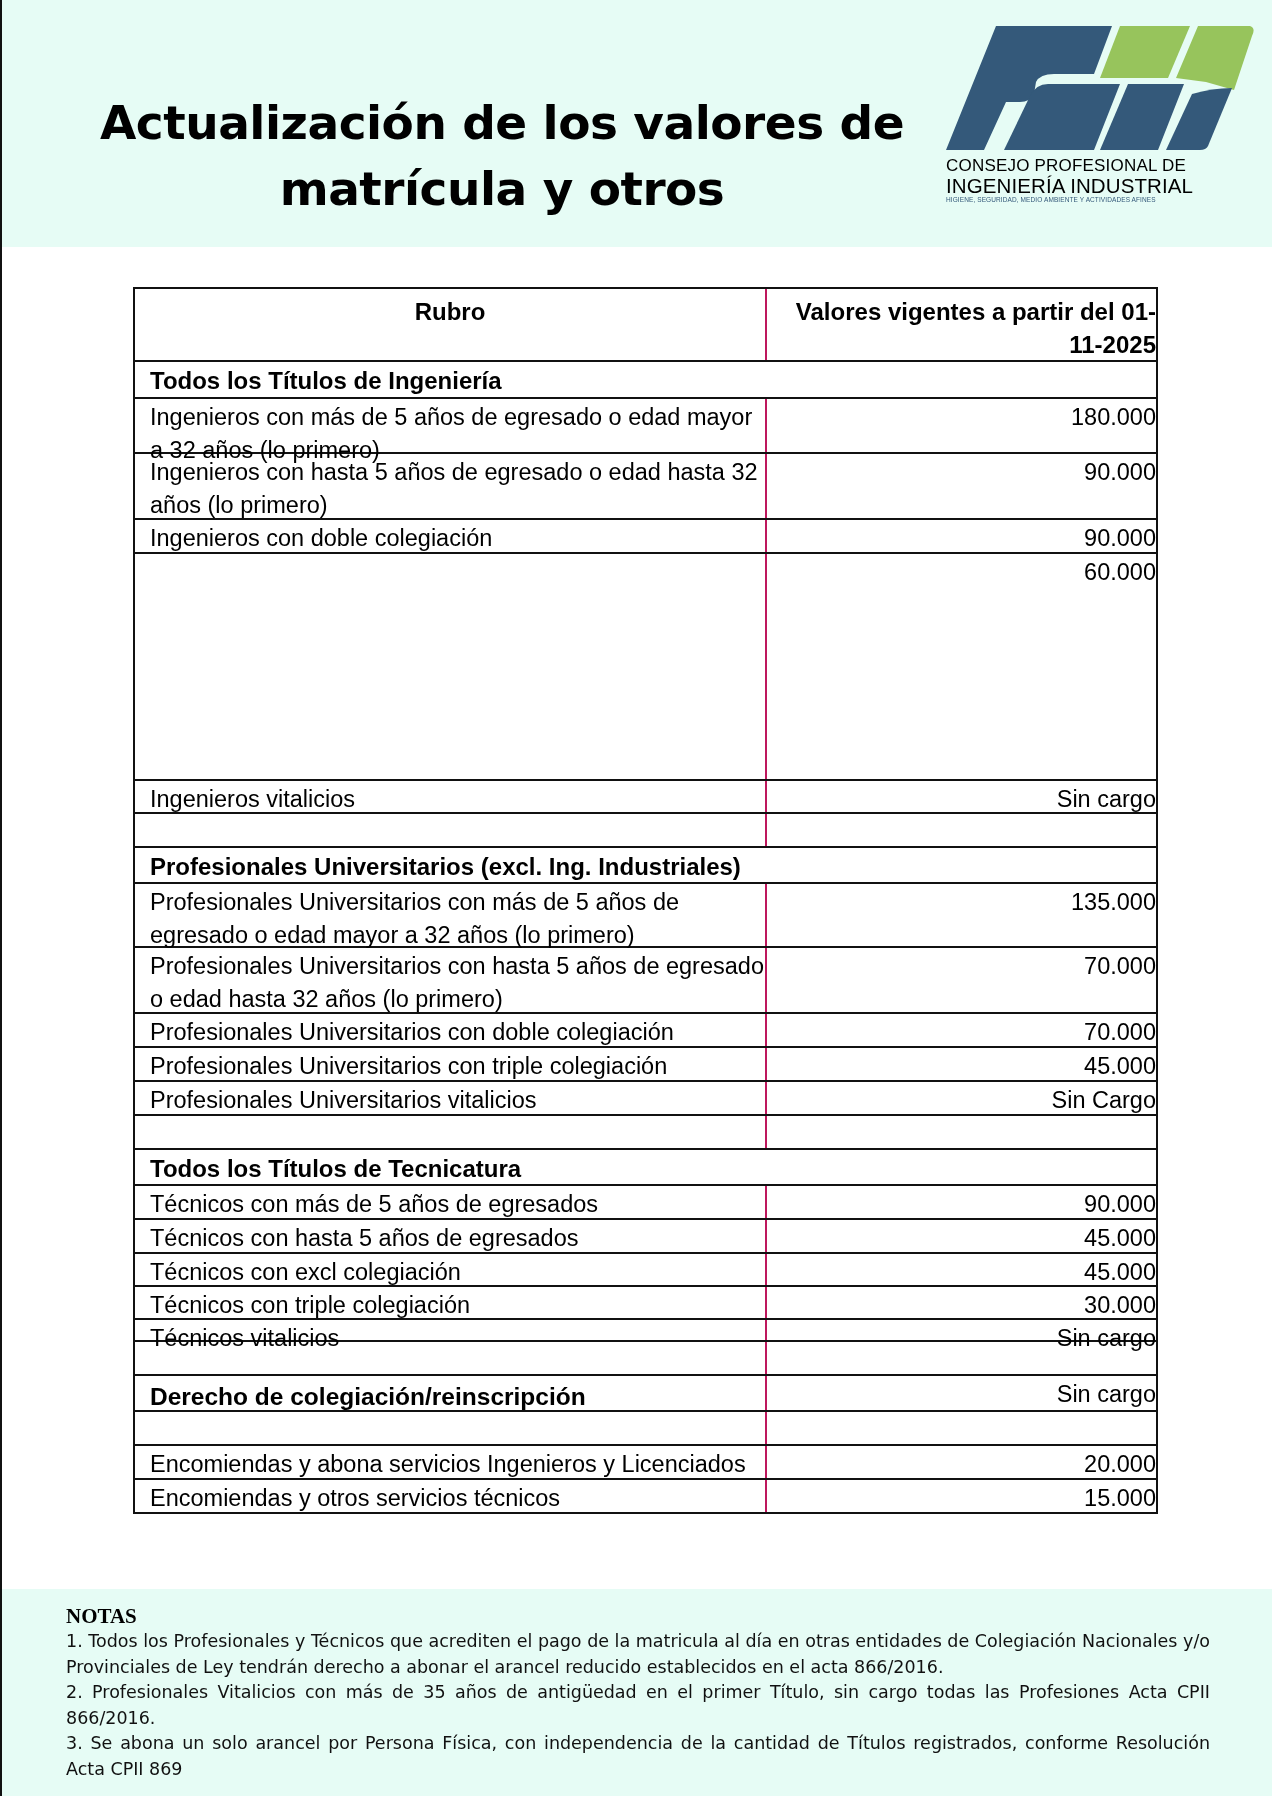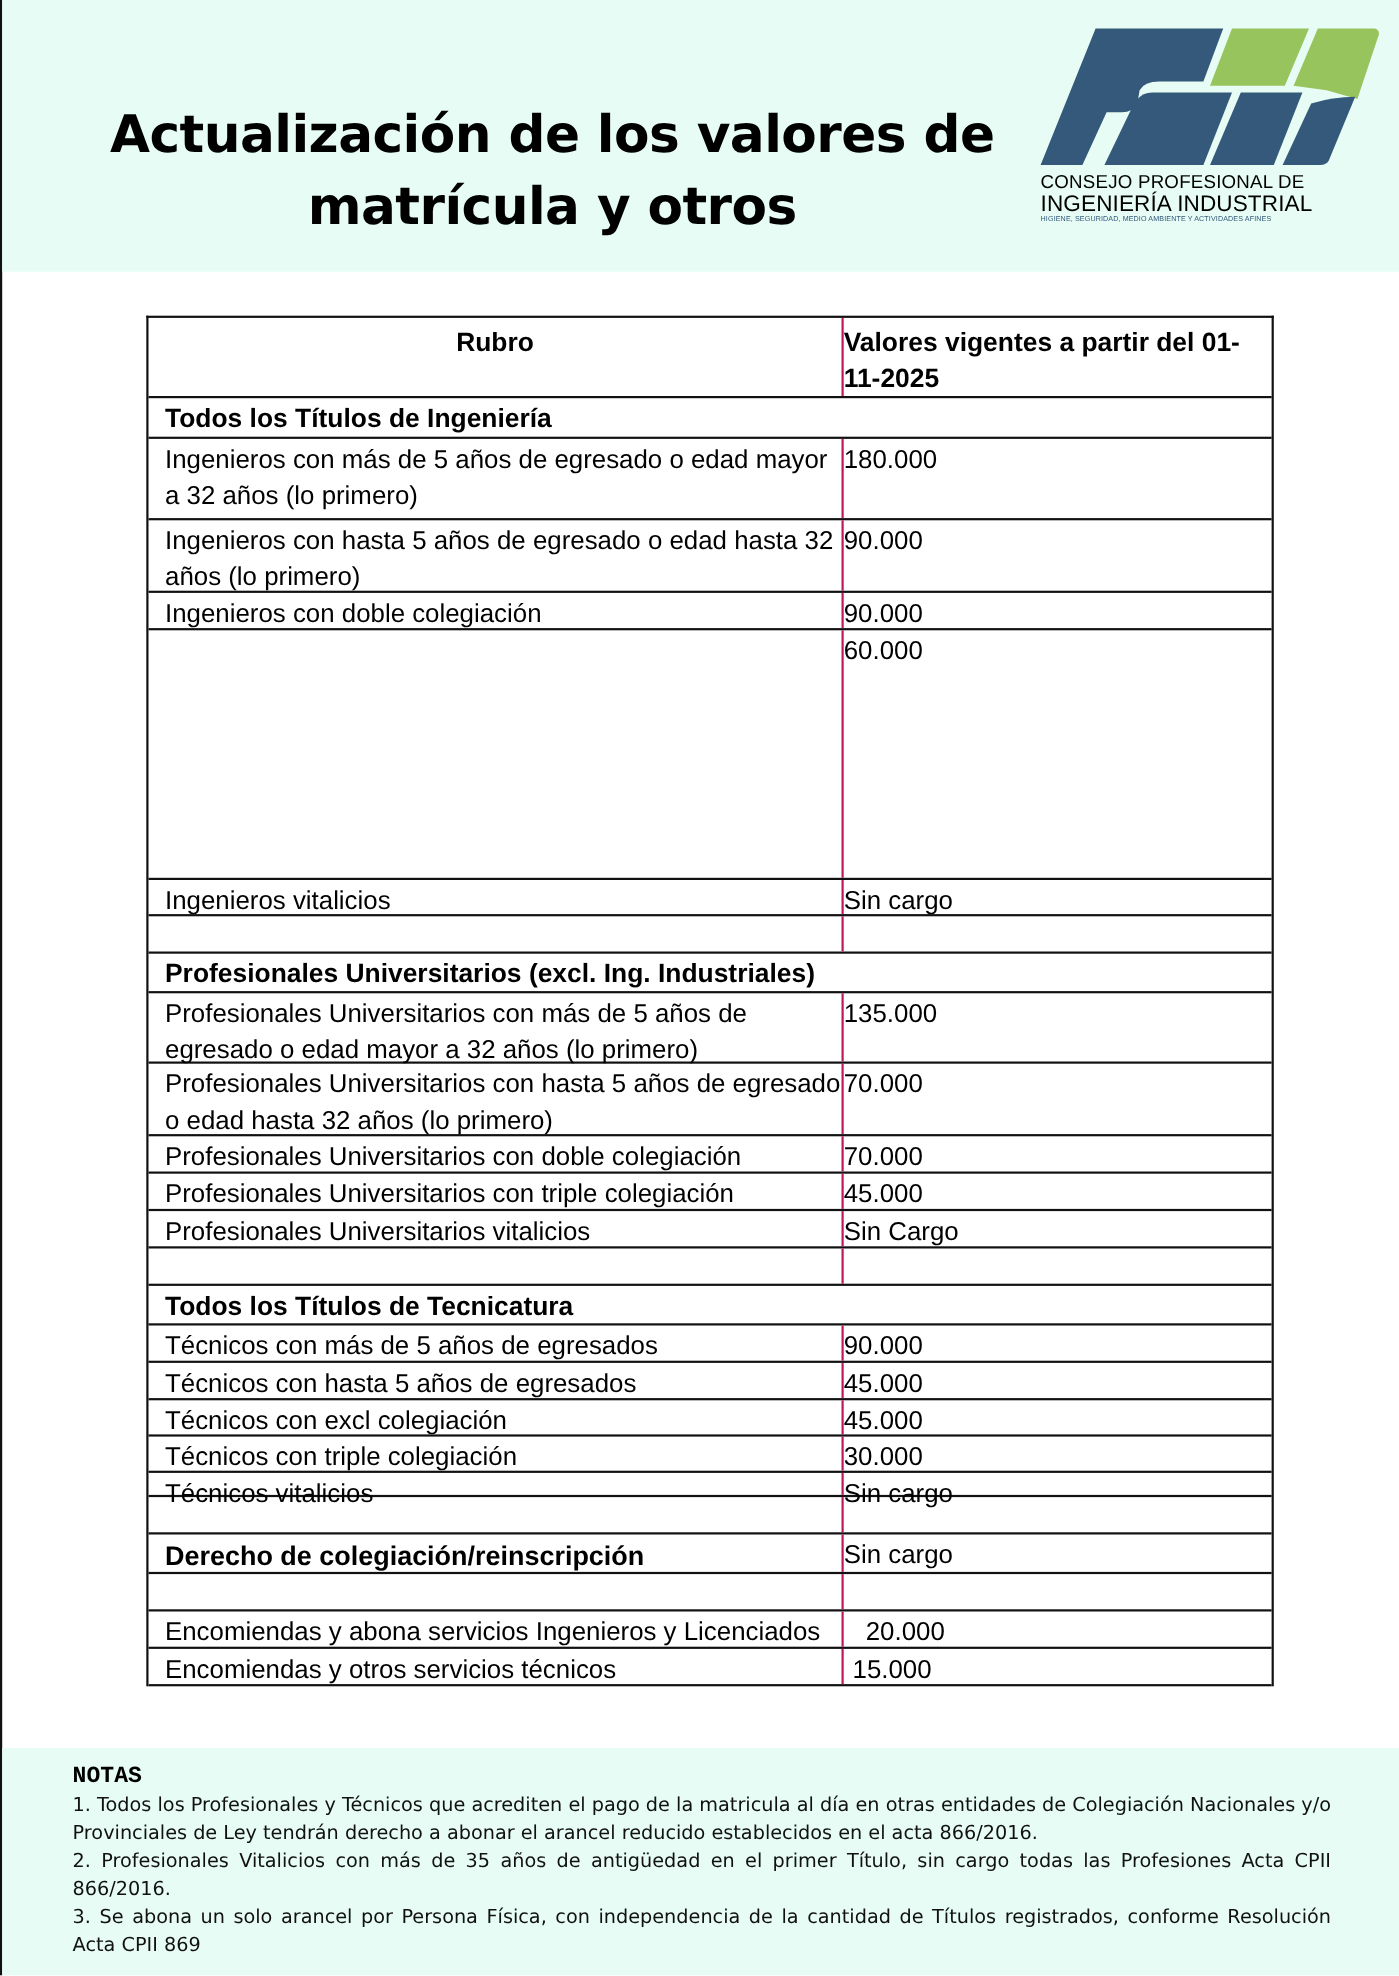--- a/index.html
+++ b/index.html
@@ -12,29 +12,29 @@
   .logo { position: absolute; left: 942px; top: 22px; width: 310px; height: 190px; }
   .logo svg { position: absolute; left: 0; top: 0; }
   .logo-text1, .logo-text2 { position: absolute; left: 2px; font-family: "Liberation Sans", sans-serif; color: #000000; font-weight: normal; white-space: nowrap; }
   .logo-text1 { top: 134px; font-size: 17px; letter-spacing: 0.2px; }
   .logo-text2 { top: 152px; font-size: 20.5px; letter-spacing: 0.1px; }
   .logo-text3 { position: absolute; left: 2px; top: 174px; font-size: 6.5px; color: #34597a; white-space: nowrap; letter-spacing: 0.1px; }
 
   .table { position: absolute; left: 133px; top: 287px; width: 1025px; border: 2px solid #111; border-bottom: none; }
   .row { position: relative; display: flex; border-bottom: 2px solid #111; }
   .cell-l { width: 632px; border-right: 2px solid #be185d; padding: 2px 0 0 15px; font-size: 23.5px; line-height: 33px; }
-  .cell-r { flex: 1; text-align: left; font-size: 23.5px; line-height: 33px; padding-top: 2px; }
+  .cell-r { flex: 1; text-align: right; font-size: 23.5px; line-height: 33px; padding-top: 2px; }
   .section { padding: 3px 0 0 15px; font-weight: bold; font-size: 24px; line-height: 32px; width: 100%; }
   .hdr .cell-l, .hdr .cell-r { font-weight: bold; font-size: 24px; line-height: 33px; }
   .hdr .cell-l { text-align: center; padding: 6px 0 0 0; }
   .hdr .cell-r { padding-top: 6px; }
   .bold { font-weight: bold; font-size: 24.5px; }
 
   .notes { position: absolute; left: 2px; top: 1589px; width: 1270px; height: 207px; background: #e6fcf5; padding: 14px 62px 0 64px; }
-  .notes-title { font-family: Liberation Mono, monospace; font-weight: bold; font-size: 21px; line-height: 26px; }
+  .notes-title { font-family: Liberation Serif, serif; font-weight: bold; font-size: 21px; line-height: 26px; }
   .note { font-family: "DejaVu Sans", sans-serif; font-size: 17.5px; line-height: 25.5px; text-align: justify; color: #111; }
 </style>
 </head>
 <body>
 
 <div class="left-edge"></div>
 
 <div class="header">
   <div class="title">
     <div>Actualización de los valores de</div>
@@ -63,21 +63,21 @@
 
 <div class="table">
   <div class="row hdr" style="height:73px">
     <div class="cell-l">Rubro</div>
     <div class="cell-r">Valores vigentes a partir del 01-11-2025</div>
   </div>
 
   <div class="row" style="height:37px">
     <div class="section">Todos los Títulos de Ingeniería</div>
   </div>
-  <div class="row" style="height:74px">
+  <div class="row" style="height:55px">
     <div class="cell-l">Ingenieros con más de 5 años de egresado o edad mayor a 32 años (lo primero)</div>
     <div class="cell-r">180.000</div>
   </div>
   <div class="row" style="height:66px">
     <div class="cell-l">Ingenieros con hasta 5 años de egresado o edad hasta 32 años (lo primero)</div>
     <div class="cell-r">90.000</div>
   </div>
   <div class="row" style="height:34px">
     <div class="cell-l">Ingenieros con doble colegiación</div>
     <div class="cell-r">90.000</div>

